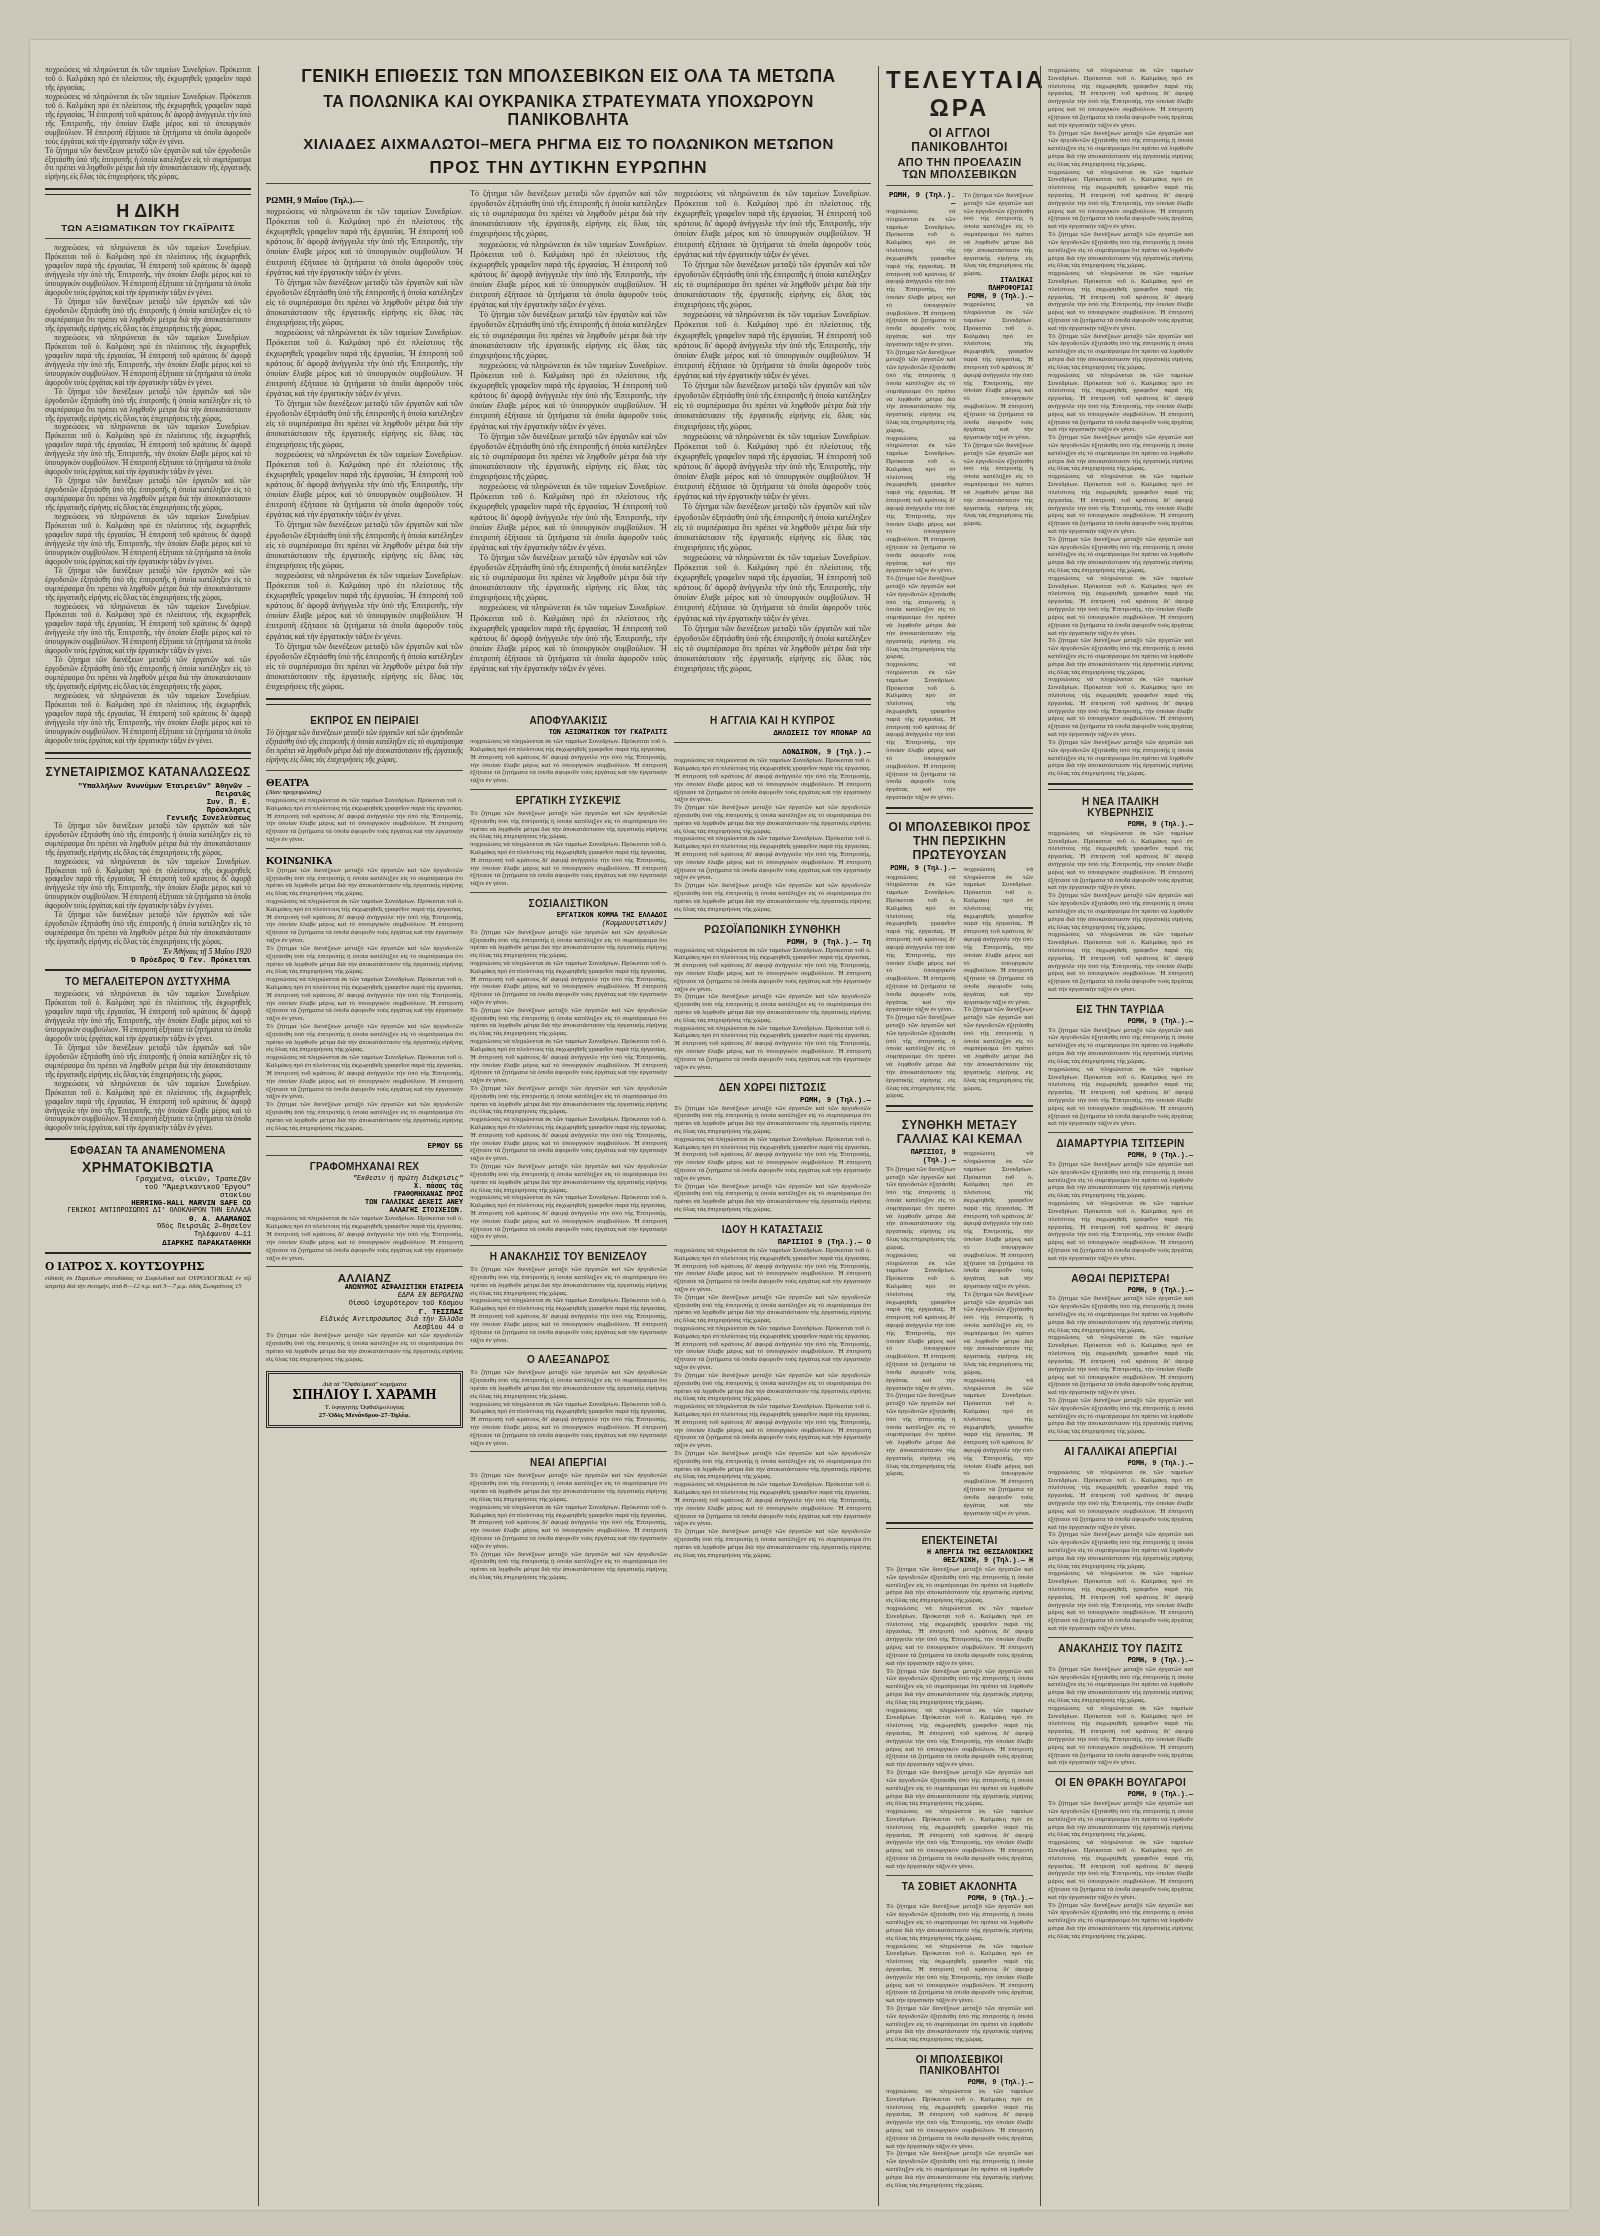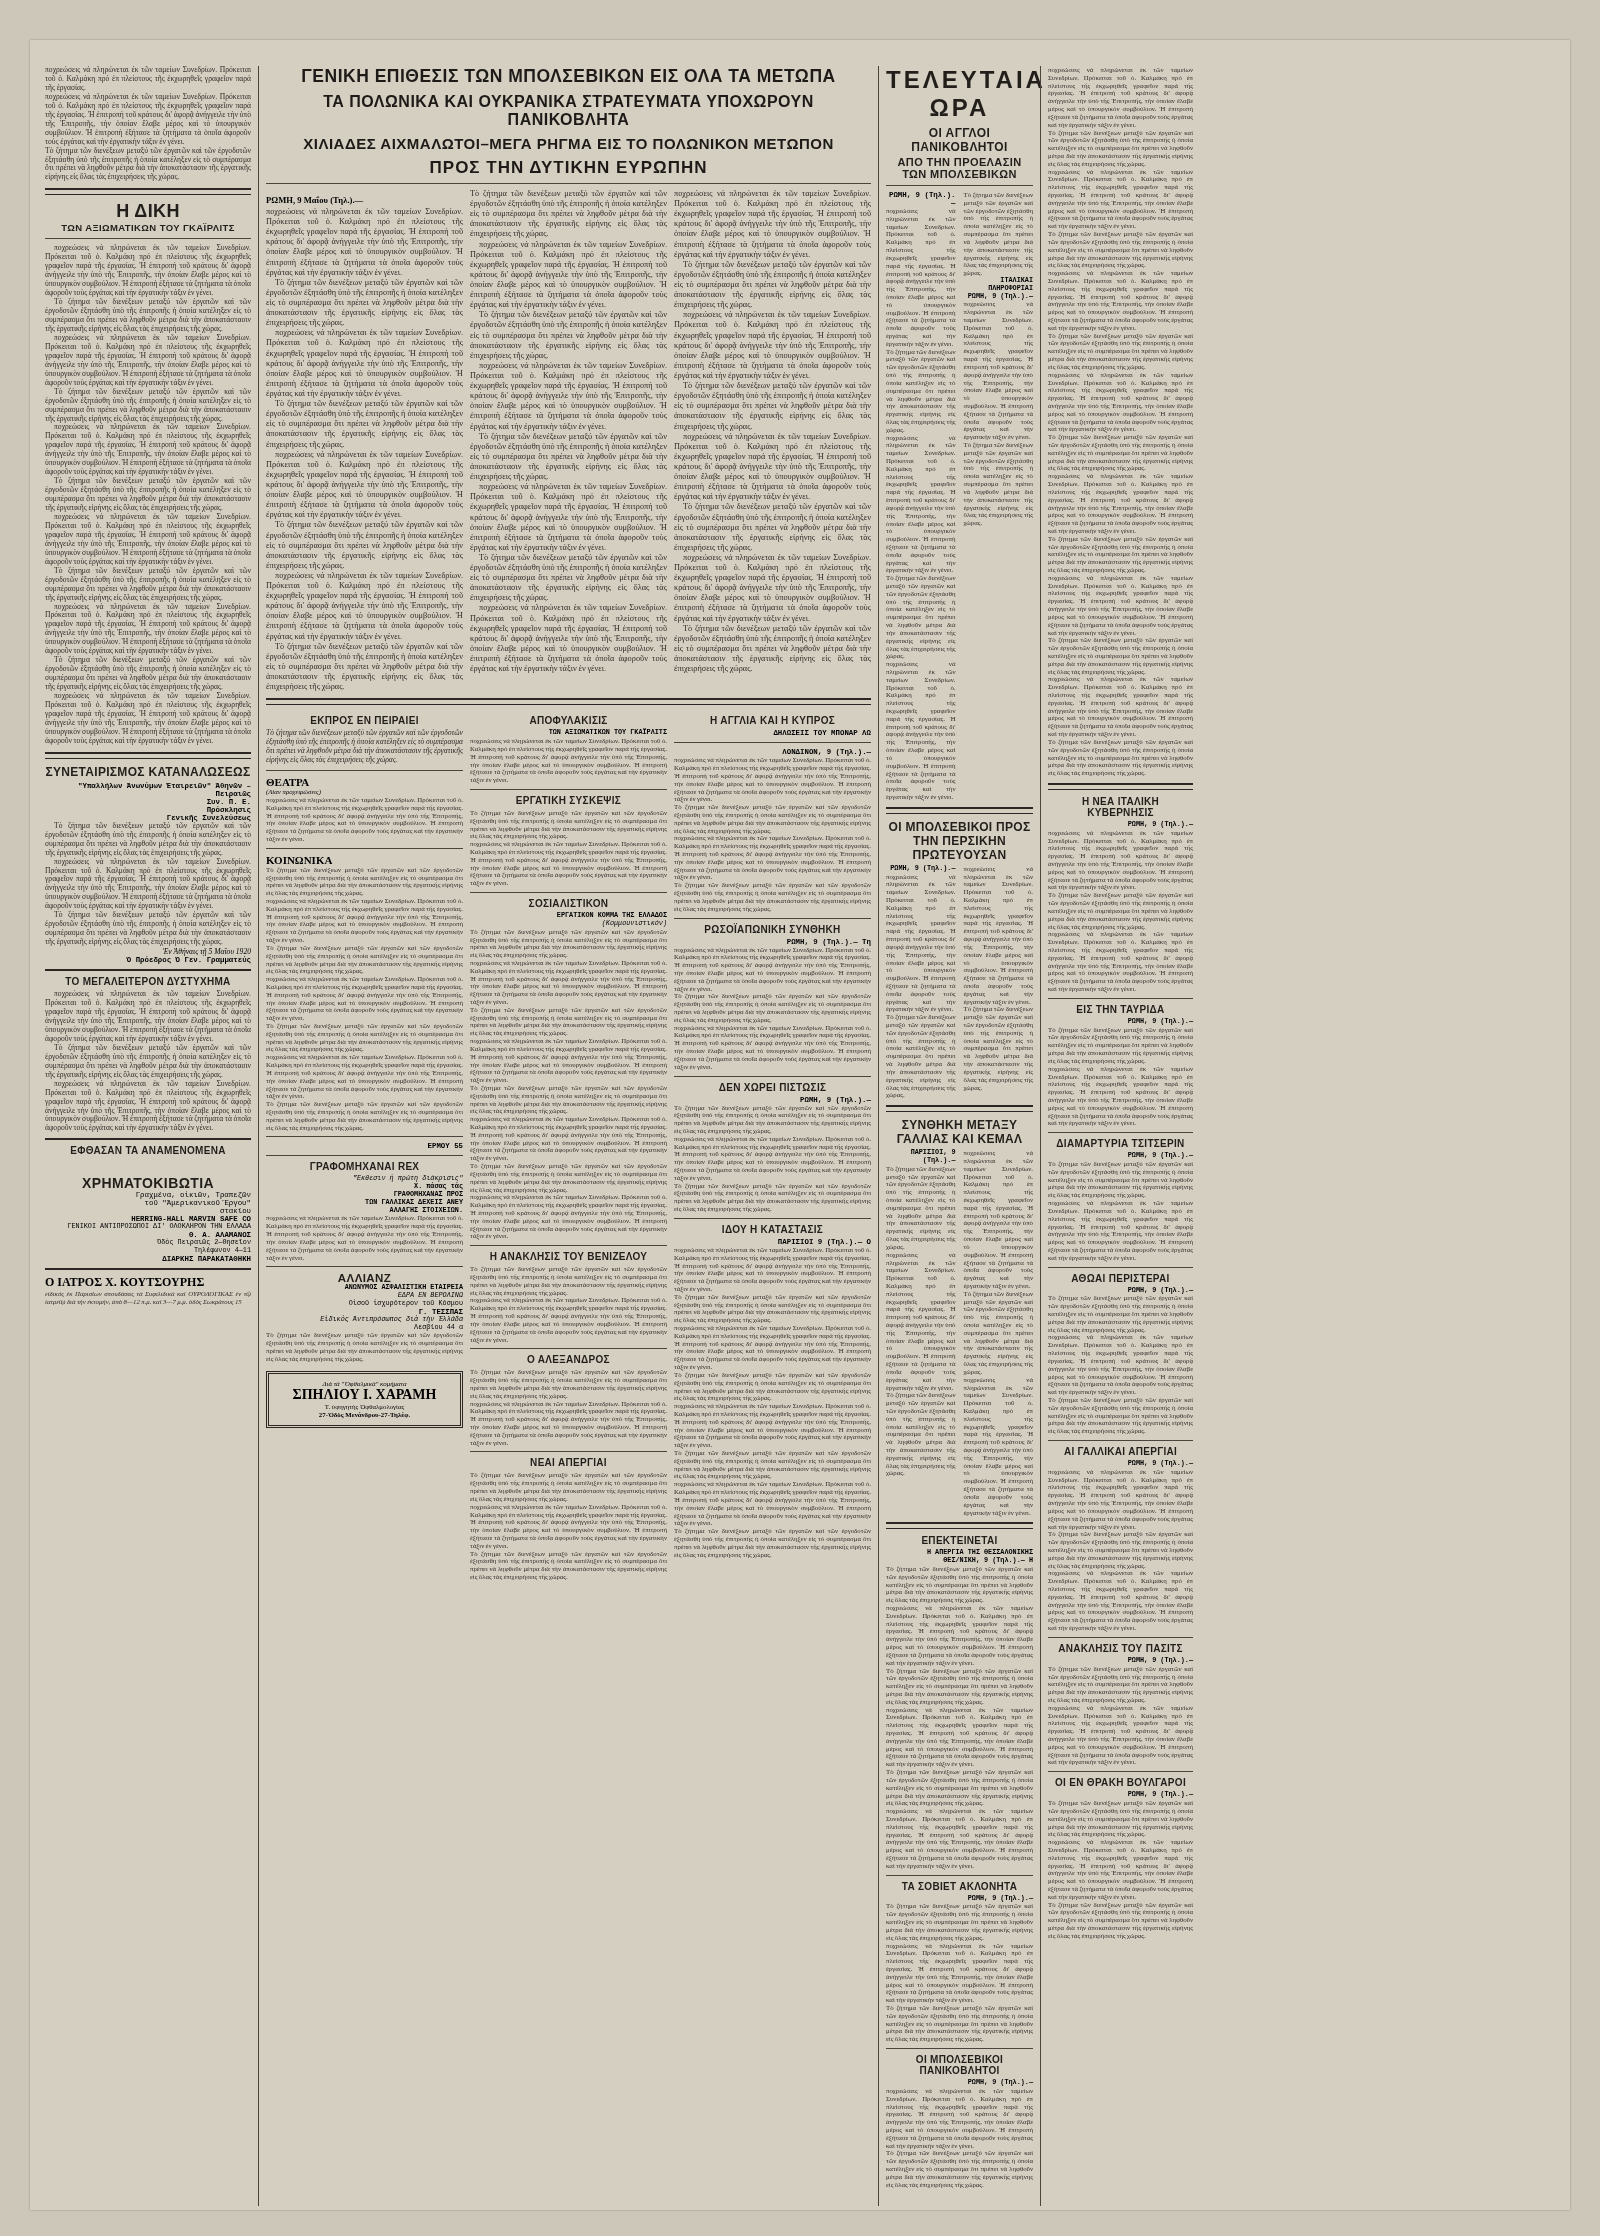--- a/index.html
+++ b/index.html
@@ -201,31 +201,31 @@
         <div class="hrdbl"></div>
         <div class="sechead big">ΣΥΝΕΤΑΙΡΙΣΜΟΣ ΚΑΤΑΝΑΛΩΣΕΩΣ</div>
         <div class="center b small">"Υπαλλήλων Ἀνωνύμων Ἑταιρειῶν" Ἀθηνῶν – Πειραιῶς</div>
         <div class="center b small">Συν. Π. Ε.</div>
         <div class="center b small">Πρόσκλησις</div>
         <div class="center b small">Γενικῆς Συνελεύσεως</div>
         <div class="txt sm ind">Τὸ ζήτημα τῶν διενέξεων μεταξύ τῶν ἐργατῶν καὶ τῶν ἐργοδοτῶν ἐξητάσθη ὑπὸ τῆς ἐπιτροπῆς ἡ ὁποία κατέληξεν εἰς τὸ συμπέρασμα ὅτι πρέπει νὰ ληφθοῦν μέτρα διὰ τὴν ἀποκατάστασιν τῆς ἐργατικῆς εἰρήνης εἰς ὅλας τὰς ἐπιχειρήσεις τῆς χώρας.</div>
         <div class="txt sm ind">ποχρεώσεις νά πληρώνεται ἐκ τῶν ταμείων Συνεδρίων. Πρόκειται τοῦ ὁ. Καλμάκη πρό ἐπ πλείστους τῆς ἐκχωρηθεῖς γραφεῖον παρά τῆς ἐργασίας. Ἡ ἐπιτροπή τοῦ κράτους δι' ἀφορᾷ ἀνήγγειλε τὴν ὑπὸ τῆς Ἐπιτροπῆς, τὴν ὁποίαν ἔλαβε μέρος καὶ τὸ ὑπουργικὸν συμβούλιον. Ἡ ἐπιτροπὴ ἐξήτασε τὰ ζητήματα τὰ ὁποῖα ἀφοροῦν τοὺς ἐργάτας καὶ τὴν ἐργατικὴν τάξιν ἐν γένει.</div>
         <div class="txt sm ind">Τὸ ζήτημα τῶν διενέξεων μεταξύ τῶν ἐργατῶν καὶ τῶν ἐργοδοτῶν ἐξητάσθη ὑπὸ τῆς ἐπιτροπῆς ἡ ὁποία κατέληξεν εἰς τὸ συμπέρασμα ὅτι πρέπει νὰ ληφθοῦν μέτρα διὰ τὴν ἀποκατάστασιν τῆς ἐργατικῆς εἰρήνης εἰς ὅλας τὰς ἐπιχειρήσεις τῆς χώρας.</div>
         <div class="sigblock">Ἐν Ἀθήναις τῇ 5 Μαΐου 1920</div>
-        <div class="center small b">Ὁ Πρόεδρος        Ὁ Γεν. Γραμματεύς</div>
+        <div class="center small b">Ὁ Πρόεδρος        Ὁ Γεν. Πρόκειται</div>
 
         <div class="hr2"></div>
         <div class="sechead">ΤΟ ΜΕΓΑΛΕΙΤΕΡΟΝ ΔΥΣΤΥΧΗΜΑ</div>
         <div class="txt sm ind">ποχρεώσεις νά πληρώνεται ἐκ τῶν ταμείων Συνεδρίων. Πρόκειται τοῦ ὁ. Καλμάκη πρό ἐπ πλείστους τῆς ἐκχωρηθεῖς γραφεῖον παρά τῆς ἐργασίας. Ἡ ἐπιτροπή τοῦ κράτους δι' ἀφορᾷ ἀνήγγειλε τὴν ὑπὸ τῆς Ἐπιτροπῆς, τὴν ὁποίαν ἔλαβε μέρος καὶ τὸ ὑπουργικὸν συμβούλιον. Ἡ ἐπιτροπὴ ἐξήτασε τὰ ζητήματα τὰ ὁποῖα ἀφοροῦν τοὺς ἐργάτας καὶ τὴν ἐργατικὴν τάξιν ἐν γένει.</div>
         <div class="txt sm ind">Τὸ ζήτημα τῶν διενέξεων μεταξύ τῶν ἐργατῶν καὶ τῶν ἐργοδοτῶν ἐξητάσθη ὑπὸ τῆς ἐπιτροπῆς ἡ ὁποία κατέληξεν εἰς τὸ συμπέρασμα ὅτι πρέπει νὰ ληφθοῦν μέτρα διὰ τὴν ἀποκατάστασιν τῆς ἐργατικῆς εἰρήνης εἰς ὅλας τὰς ἐπιχειρήσεις τῆς χώρας.</div>
         <div class="txt sm ind">ποχρεώσεις νά πληρώνεται ἐκ τῶν ταμείων Συνεδρίων. Πρόκειται τοῦ ὁ. Καλμάκη πρό ἐπ πλείστους τῆς ἐκχωρηθεῖς γραφεῖον παρά τῆς ἐργασίας. Ἡ ἐπιτροπή τοῦ κράτους δι' ἀφορᾷ ἀνήγγειλε τὴν ὑπὸ τῆς Ἐπιτροπῆς, τὴν ὁποίαν ἔλαβε μέρος καὶ τὸ ὑπουργικὸν συμβούλιον. Ἡ ἐπιτροπὴ ἐξήτασε τὰ ζητήματα τὰ ὁποῖα ἀφοροῦν τοὺς ἐργάτας καὶ τὴν ἐργατικὴν τάξιν ἐν γένει.</div>
 
         <div class="hr2"></div>
         <div class="sechead">ΕΦΘΑΣΑΝ ΤΑ ΑΝΑΜΕΝΟΜΕΝΑ</div>
-        <div class="hd hd-md" style="margin-top:19px">ΧΡΗΜΑΤΟΚΙΒΩΤΙΑ</div>
+        <div class="hd hd-md" style="margin-top:3px">ΧΡΗΜΑΤΟΚΙΒΩΤΙΑ</div>
         <div class="center small">Γραχμένα, οἰκιῶν, Τραπεζῶν</div>
         <div class="center small">τοῦ "Ἀμερικανικοῦ Ἔργου"</div>
         <div class="center small">στακίου</div>
         <div class="center b small">HERRING-HALL MARVIN SAFE CO</div>
         <div class="center tiny">ΓΕΝΙΚΟΙ ΑΝΤΙΠΡΟΣΩΠΟΙ ΔΙ' ΟΛΟΚΛΗΡΟΝ ΤΗΝ ΕΛΛΑΔΑ</div>
         <div class="center b small">Θ. Α. ΑΛΑΜΑΝΟΣ</div>
         <div class="center tiny">Ὁδὸς Πειραιῶς 2—Θησεῖον</div>
         <div class="center tiny">Τηλέφωνον 4—11</div>
         <div class="center b small">ΔΙΑΡΚΗΣ ΠΑΡΑΚΑΤΑΘΗΚΗ</div>
 

